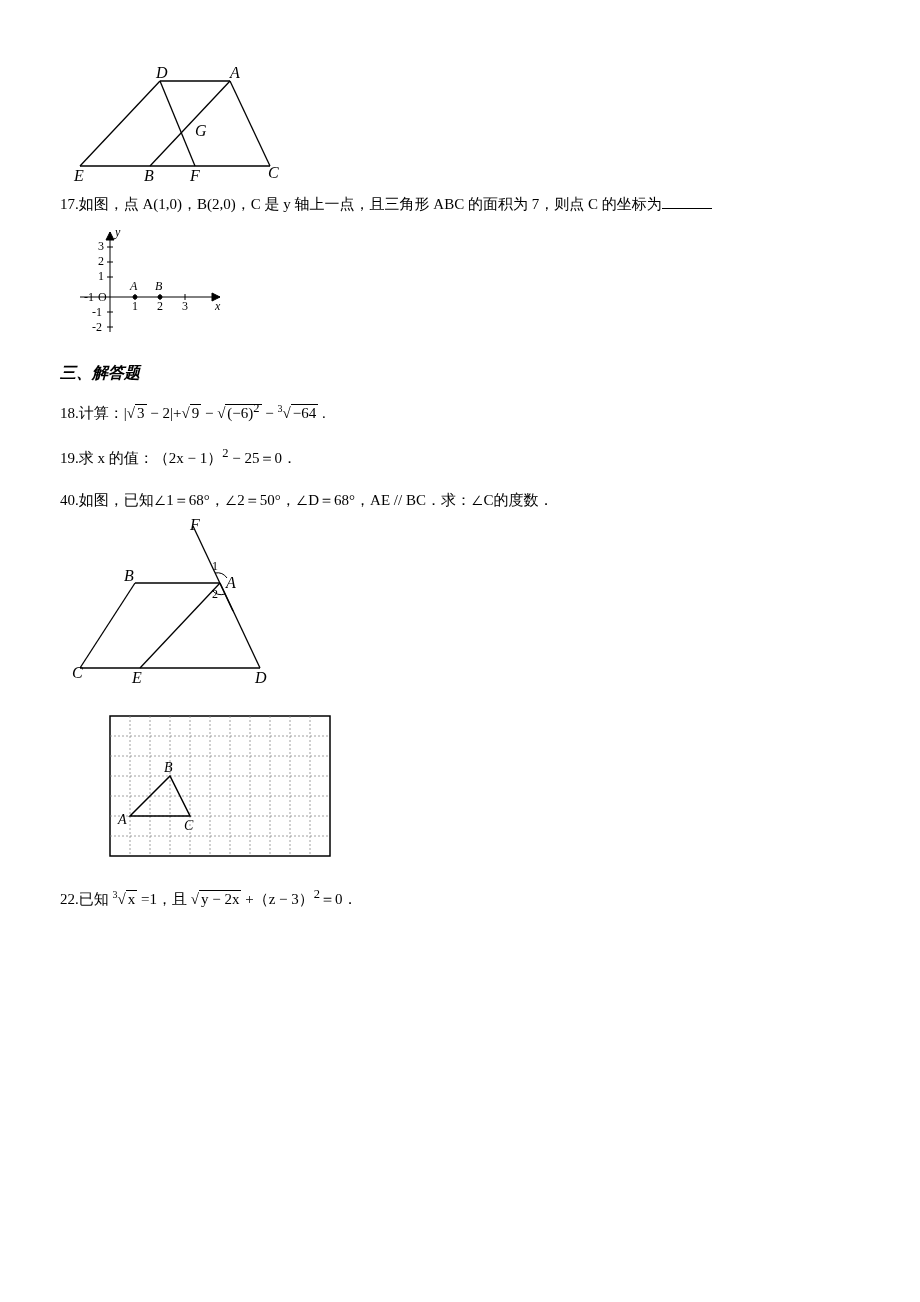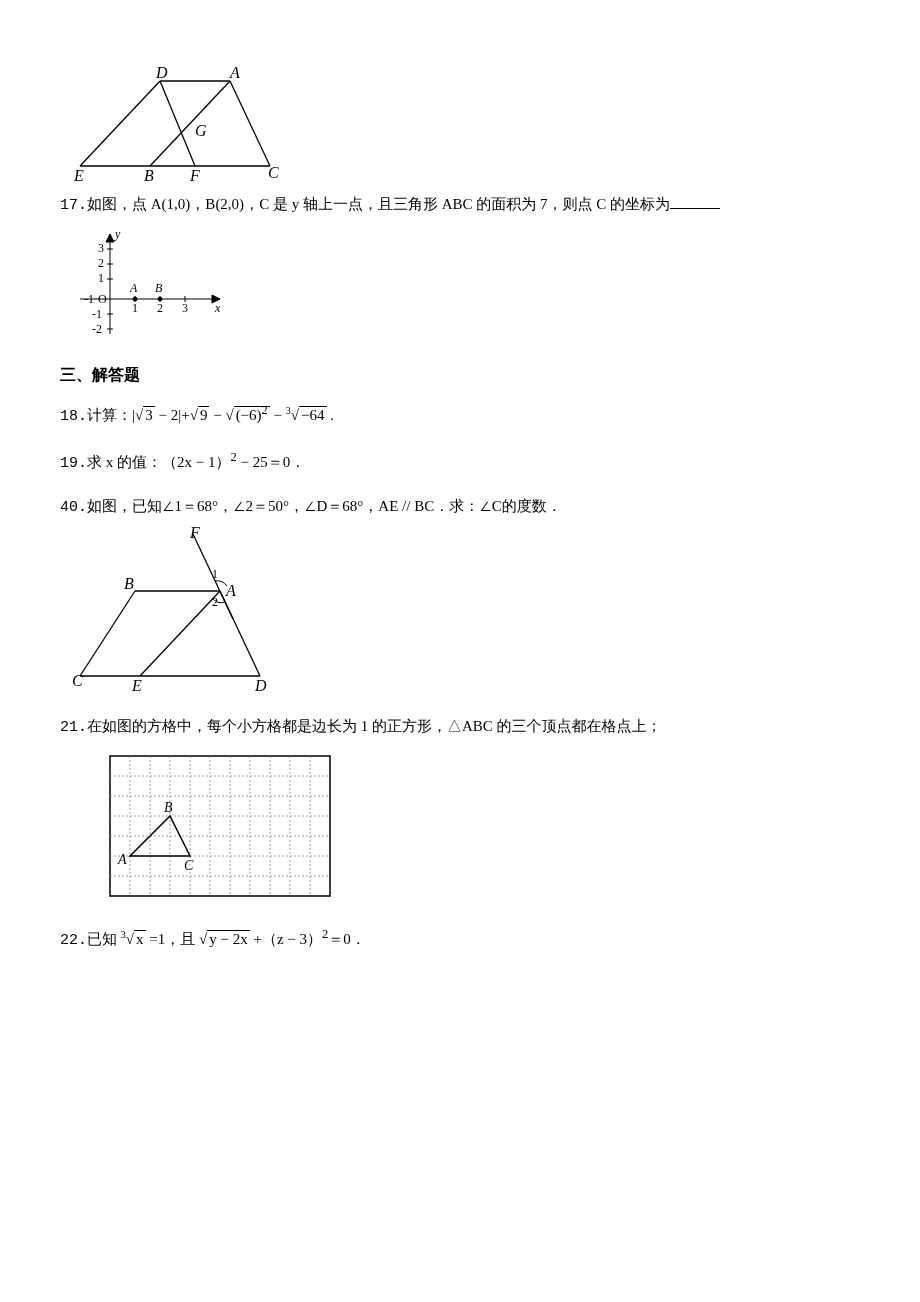--- a/index.html
+++ b/index.html
@@ -9,27 +9,28 @@
     color: #000;
     background: #fff;
     margin: 0;
     padding: 60px 60px 40px 60px;
     width: 800px;
   }
   .question {
     margin-bottom: 18px;
   }
   .qnum {
-    font-family: Liberation Mono, monospace;
+    font-family: Liberation Serif, serif;
     font-size: 15px;
   }
   .section-title {
     font-weight: bold;
     font-size: 16px;
     margin: 16px 0 12px 0;
+    font-style: italic;
   }
   svg {
     display: block;
     margin: 6px 0 6px 10px;
   }
   .blank {
     display: inline-block;
     border-bottom: 1px solid #000;
     width: 50px;
     height: 1em;
@@ -146,21 +147,20 @@
       <text x="142" y="80" font-size="12" font-style="normal">2</text>
     </g>
     <g stroke="#000" stroke-width="1" fill="none">
       <path d="M 145 55 A 12 12 0 0 1 157 60"></path>
       <path d="M 142 72 A 12 12 0 0 0 155 76"></path>
     </g>
   </svg>
 </div>
 
 <div class="question">
-  <div><span class="qnum">21.</span><span>在如图的方格中，每个小方格都是边长为 1 的正方形，△<span class="math">ABC</span> 的三个顶点都在格点上；</span></div>
 
   <svg width="240" height="160" viewBox="0 0 240 160" style="margin-left:40px">
     <rect x="10" y="10" width="220" height="140" fill="none" stroke="#000" stroke-width="1.5"></rect>
     <g stroke="#888" stroke-width="0.8" stroke-dasharray="2,2">
       <line x1="10" y1="30" x2="230" y2="30"></line>
       <line x1="10" y1="50" x2="230" y2="50"></line>
       <line x1="10" y1="70" x2="230" y2="70"></line>
       <line x1="10" y1="90" x2="230" y2="90"></line>
       <line x1="10" y1="110" x2="230" y2="110"></line>
       <line x1="10" y1="130" x2="230" y2="130"></line>

